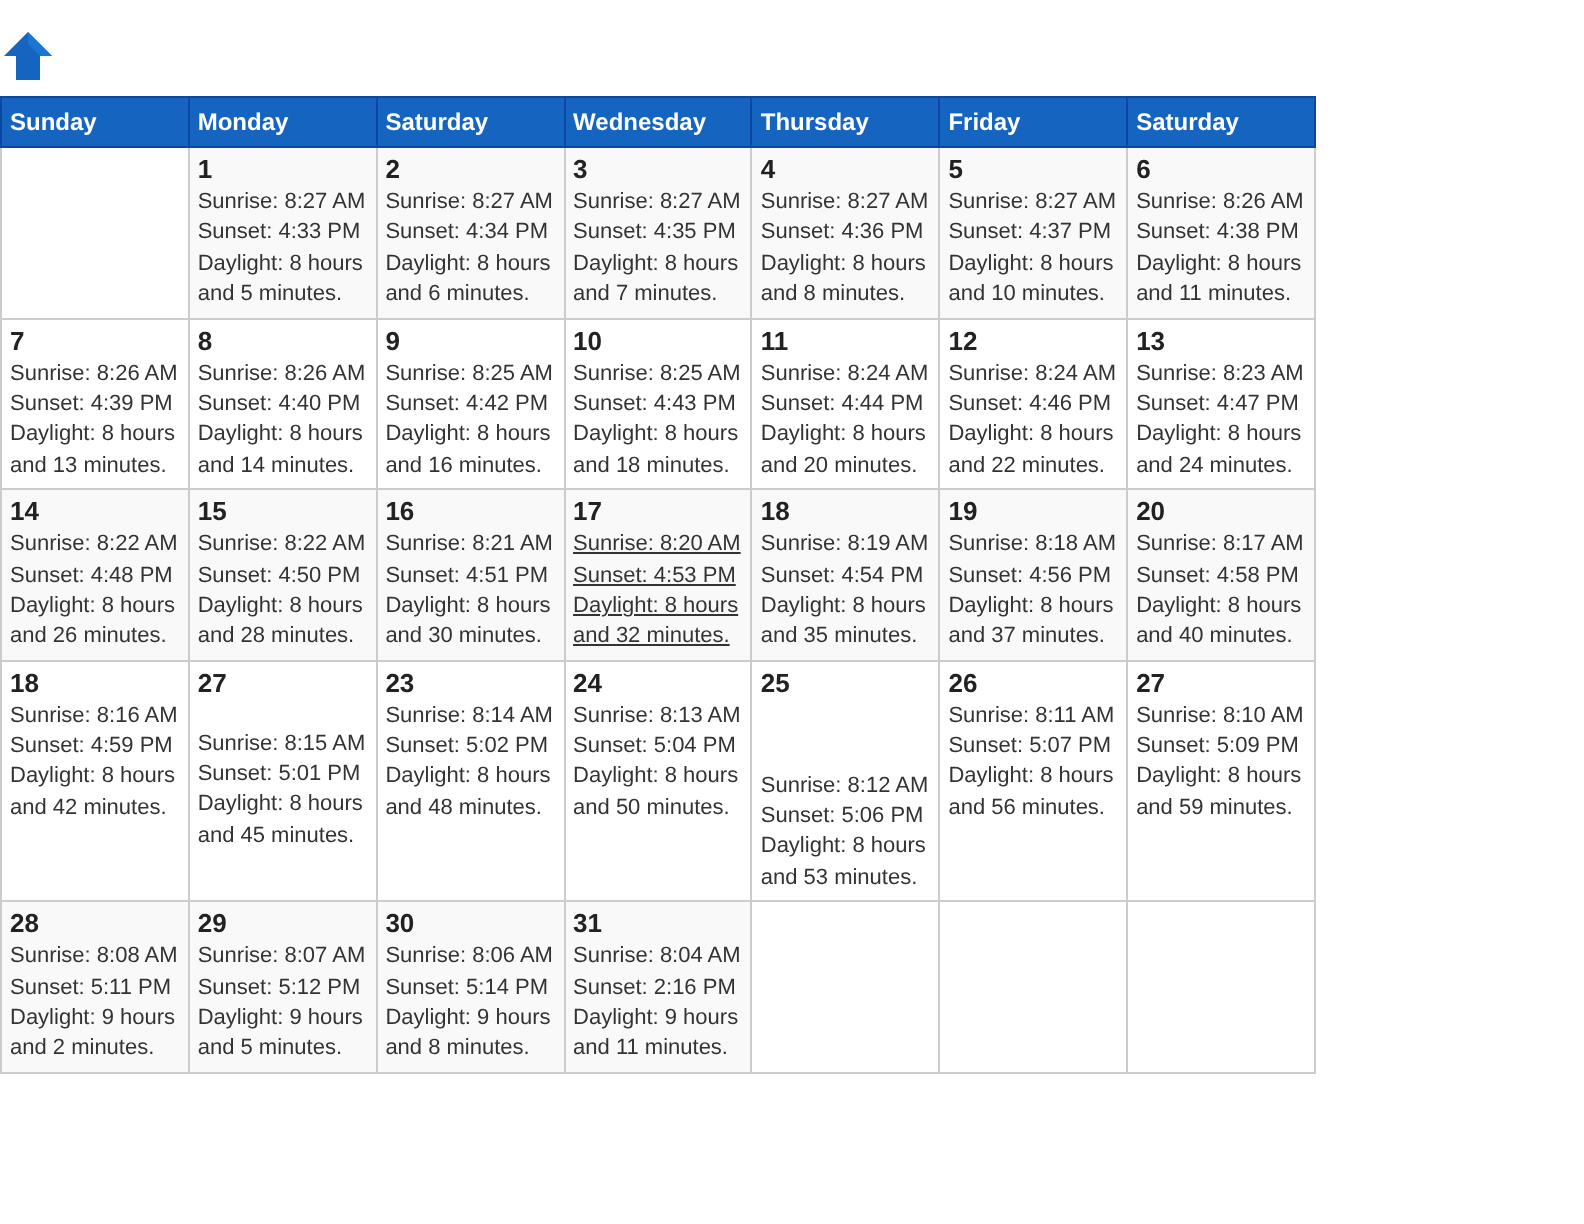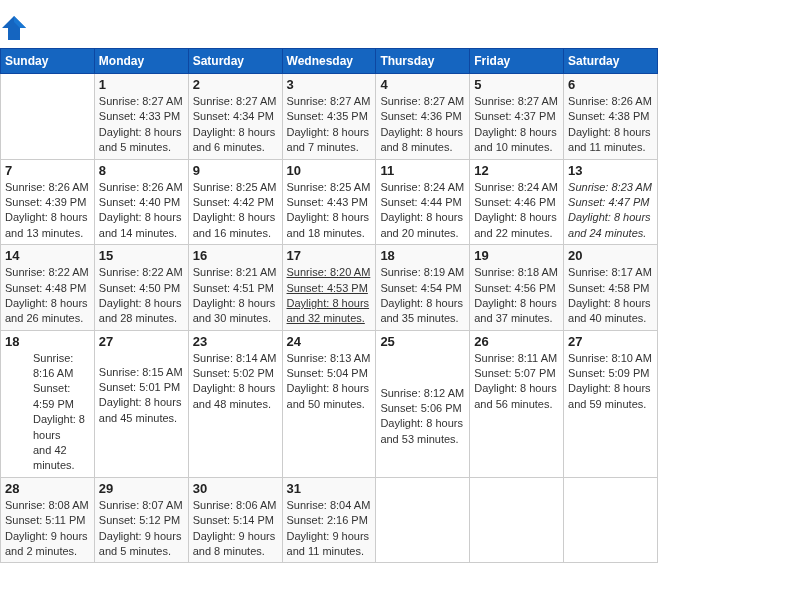--- a/index.html
+++ b/index.html
@@ -218,21 +218,21 @@
           </td>
           <td>
             <span class="day-number">12</span>
             <div class="day-info" style="white-space: pre-line;">Sunrise: 8:24 AM
 Sunset: 4:46 PM
 Daylight: 8 hours
 and 22 minutes.</div>
           </td>
           <td>
             <span class="day-number">13</span>
-            <div class="day-info" style="white-space: pre-line; font-style: italic;">Sunrise: 8:23 AM
+            <div class="day-info" style="white-space: pre-line;">Sunrise: 8:23 AM
 Sunset: 4:47 PM
 Daylight: 8 hours
 and 24 minutes.</div>
           </td>
         </tr>
         <tr>
           <td>
             <span class="day-number">14</span>
             <div class="day-info" style="white-space: pre-line;">Sunrise: 8:22 AM
 Sunset: 4:48 PM
@@ -278,21 +278,21 @@
             <span class="day-number">20</span>
             <div class="day-info" style="white-space: pre-line;">Sunrise: 8:17 AM
 Sunset: 4:58 PM
 Daylight: 8 hours
 and 40 minutes.</div>
           </td>
         </tr>
         <tr>
           <td>
             <span class="day-number">18</span>
-            <div class="day-info" style="white-space: pre-line; margin-left: 28px;">Sunrise: 8:16 AM
+            <div class="day-info" style="white-space: pre-line;">Sunrise: 8:16 AM
 Sunset: 4:59 PM
 Daylight: 8 hours
 and 42 minutes.</div>
           </td>
           <td>
             <span class="day-number">27</span>
             <div class="day-info" style="white-space: pre-line; margin-top: 16px;">Sunrise: 8:15 AM
 Sunset: 5:01 PM
 Daylight: 8 hours
 and 45 minutes.</div>

